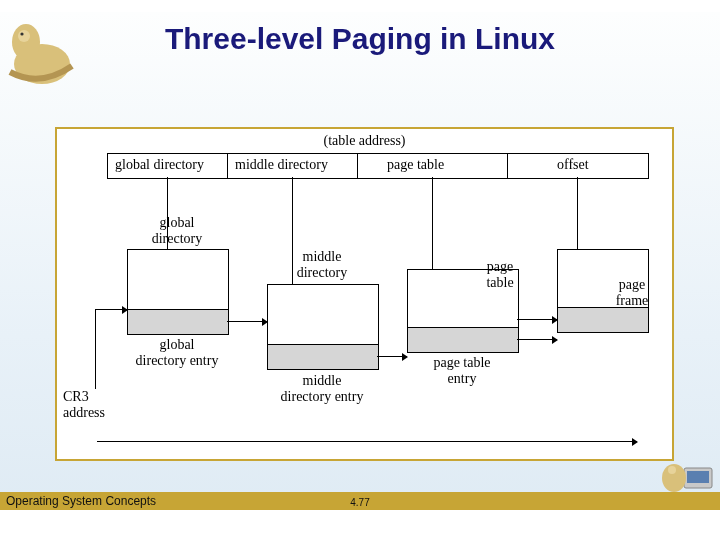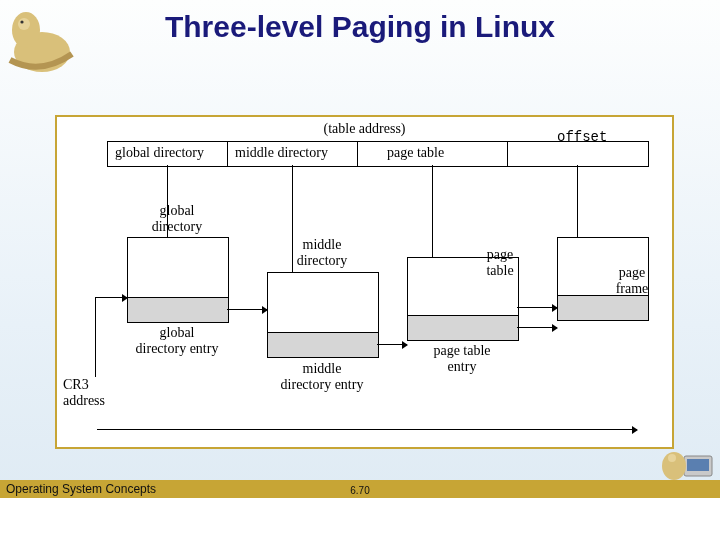--- a/index.html
+++ b/index.html
@@ -10,20 +10,21 @@
     font-family: Arial, Helvetica, sans-serif;
     background: #fff;
     overflow: hidden;
     position: relative;
   }
   .slide {
     position: relative;
     width: 720px;
     height: 498px;
     background: linear-gradient(180deg, #fdfefe 0%, #e8f1f8 65%, #dfebf4 100%);
+    margin-top: 12px;
   }
   .title {
     position: absolute;
     top: 10px;
     left: 0;
     width: 720px;
     text-align: center;
     font-family: "Trebuchet MS", "Verdana", sans-serif;
     font-weight: bold;
     font-size: 30px;
@@ -146,21 +147,21 @@
     <div class="dlabel center" style="left:0; top:4px; width:615px;">(table address)</div>
 
     <div class="la-box" style="left:50px;  top:24px; width:120px;"></div>
     <div class="la-box" style="left:170px; top:24px; width:130px;"></div>
     <div class="la-box" style="left:300px; top:24px; width:150px;"></div>
     <div class="la-box" style="left:450px; top:24px; width:140px;"></div>
 
     <div class="dlabel" style="left:58px;  top:28px;">global directory</div>
     <div class="dlabel" style="left:178px; top:28px;">middle directory</div>
     <div class="dlabel" style="left:330px; top:28px;">page table</div>
-    <div class="dlabel" style="left:500px; top:12px;font-family:Liberation Mono, monospace;">offset</div>
+    <div class="dlabel" style="left:500px; top:28px;">offset</div>
 
     <div class="vline" style="left:110px; top:48px; height:132px;"></div>
     <div class="vline" style="left:235px; top:48px; height:170px;"></div>
     <div class="vline" style="left:375px; top:48px; height:152px;"></div>
     <div class="vline" style="left:520px; top:48px; height:132px;"></div>
 
     <div class="tb" style="left:70px; top:120px; width:100px; height:60px;"></div>
     <div class="entry" style="left:70px; top:180px; width:100px;"></div>
     <div class="dlabel center" style="left:70px; top:86px; width:100px; white-space:pre;">global
 directory</div>
@@ -204,15 +205,15 @@
     <svg viewBox="0 0 56 44" width="56" height="44">
       <rect x="24" y="16" width="28" height="20" rx="2" fill="#c9c9c9" stroke="#888"></rect>
       <rect x="27" y="19" width="22" height="12" fill="#5a7fb0"></rect>
       <ellipse cx="14" cy="26" rx="12" ry="14" fill="#d9c07a"></ellipse>
       <circle cx="12" cy="18" r="4" fill="#e7d39a"></circle>
     </svg>
   </div>
 
   <div class="goldbar"></div>
   <div class="foot-left">Operating System Concepts</div>
-  <div class="foot-center">6.70</div>
+  <div class="foot-center">4.77</div>
 
 </div>
 
 </body></html>

